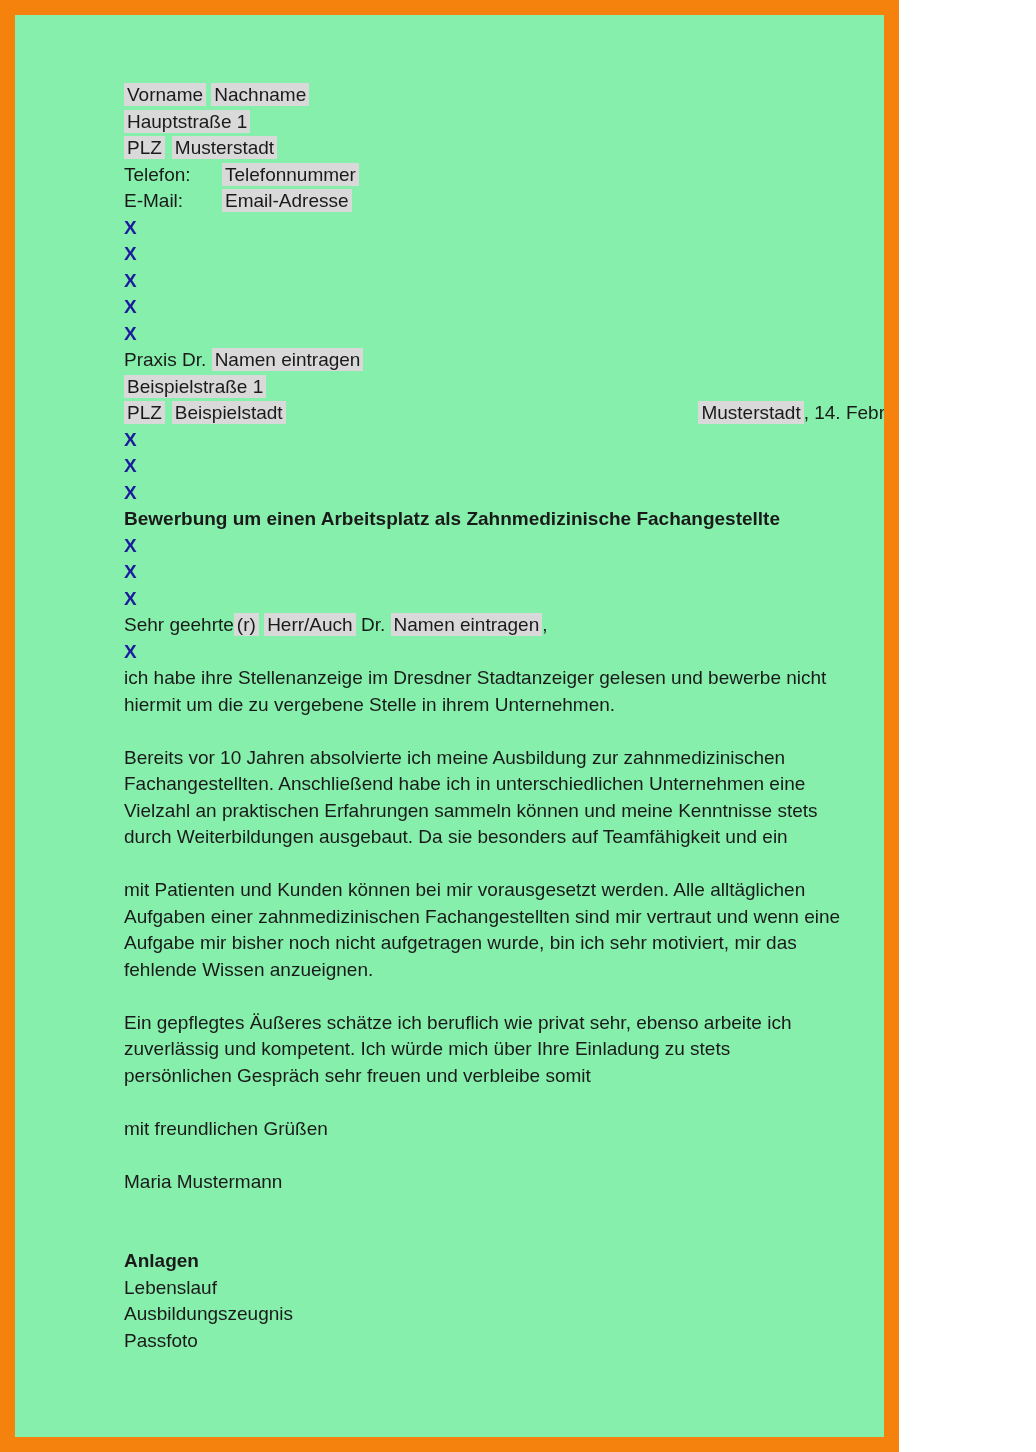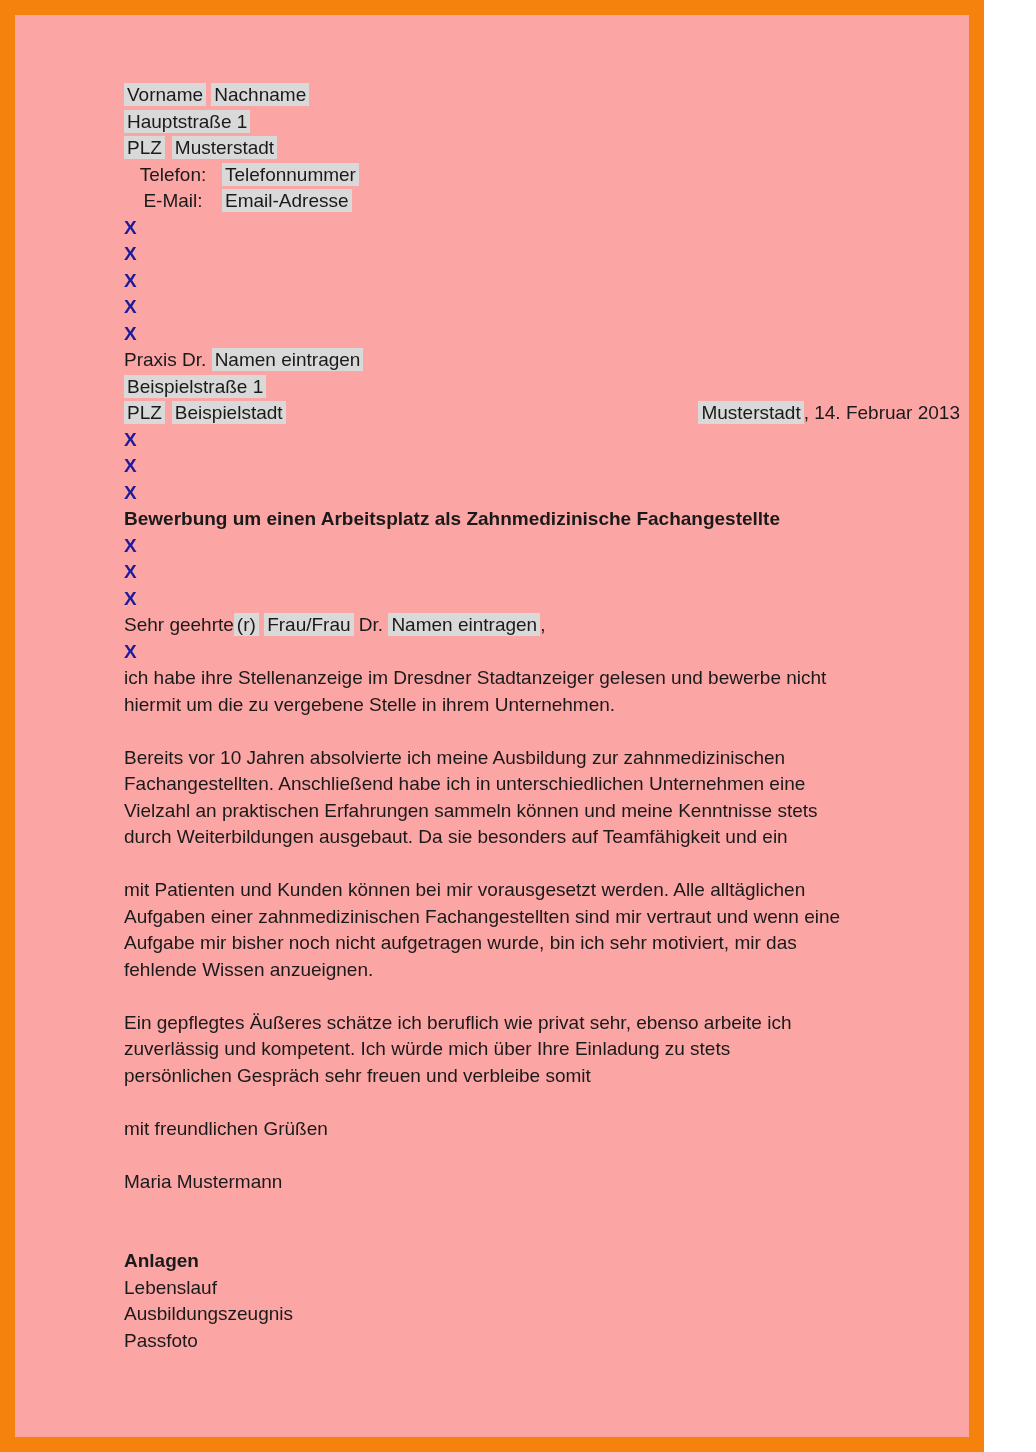--- a/index.html
+++ b/index.html
@@ -1,25 +1,25 @@
 <!DOCTYPE html>
 <html style="--border-color: #f6820e; --highlight-color: #d9d9d9; --x-color: #1b1b9b; --text-color: #1a1a1a;"><head>
 <meta charset="utf-8">
 <style>
   html, body {
     margin: 0;
     padding: 0;
     background: #ffffff;
   }
   .page {
-    width: 984px;
+    width: 899px;
     height: 1452px;
     box-sizing: border-box;
     border: 15px solid var(--border-color, #f6820e);
-    background: #fca5a5;
+    background: #86efac;
     overflow: hidden;
     font-family: "Liberation Sans", "DejaVu Sans", sans-serif;
     color: var(--text-color, #1a1a1a);
   }
   .content {
     padding: 67px 60px 40px 109px;
     width: 836px;
     font-size: 19px;
     line-height: 26.5px;
   }
@@ -32,21 +32,20 @@
     background: var(--highlight-color, #d9d9d9);
     padding: 1px 3px;
   }
   .xmark {
     color: var(--x-color, #1b1b9b);
     font-weight: bold;
   }
   .label {
     display: inline-block;
     min-width: 98px;
-    text-align: center;
   }
   .gap2 { display: inline-block; width: 7px; }
   .flexline {
     display: flex;
     justify-content: space-between;
     width: 836px;
     gap: 48px;
   }
   .spacer { height: 26.5px; }
   .para .tline { height: 26.5px; }
@@ -89,21 +88,21 @@
       </div>
 
     <div class="tline bold">Bewerbung um einen Arbeitsplatz als Zahnmedizinische Fachangestellte</div>
 
     <div>
         <div class="tline"><span class="xmark">X</span></div>
         <div class="tline"><span class="xmark">X</span></div>
         <div class="tline"><span class="xmark">X</span></div>
       </div>
 
-    <div class="tline"><span>Sehr geehrte</span><span class="hl">(r)</span> <span class="hl">Frau/Frau</span> <span>Dr.</span> <span class="hl">Namen eintragen</span><span>,</span></div>
+    <div class="tline"><span>Sehr geehrte</span><span class="hl">(r)</span> <span class="hl">Herr/Auch</span> <span>Dr.</span> <span class="hl">Namen eintragen</span><span>,</span></div>
 
     <div>
         <div class="tline"><span class="xmark">X</span></div>
       </div>
 
     <div class="para">
         <div class="tline">ich habe ihre Stellenanzeige im Dresdner Stadtanzeiger gelesen und bewerbe nicht</div>
         <div class="tline">hiermit um die zu vergebene Stelle in ihrem Unternehmen.</div>
       </div>
     <div class="spacer"></div>

